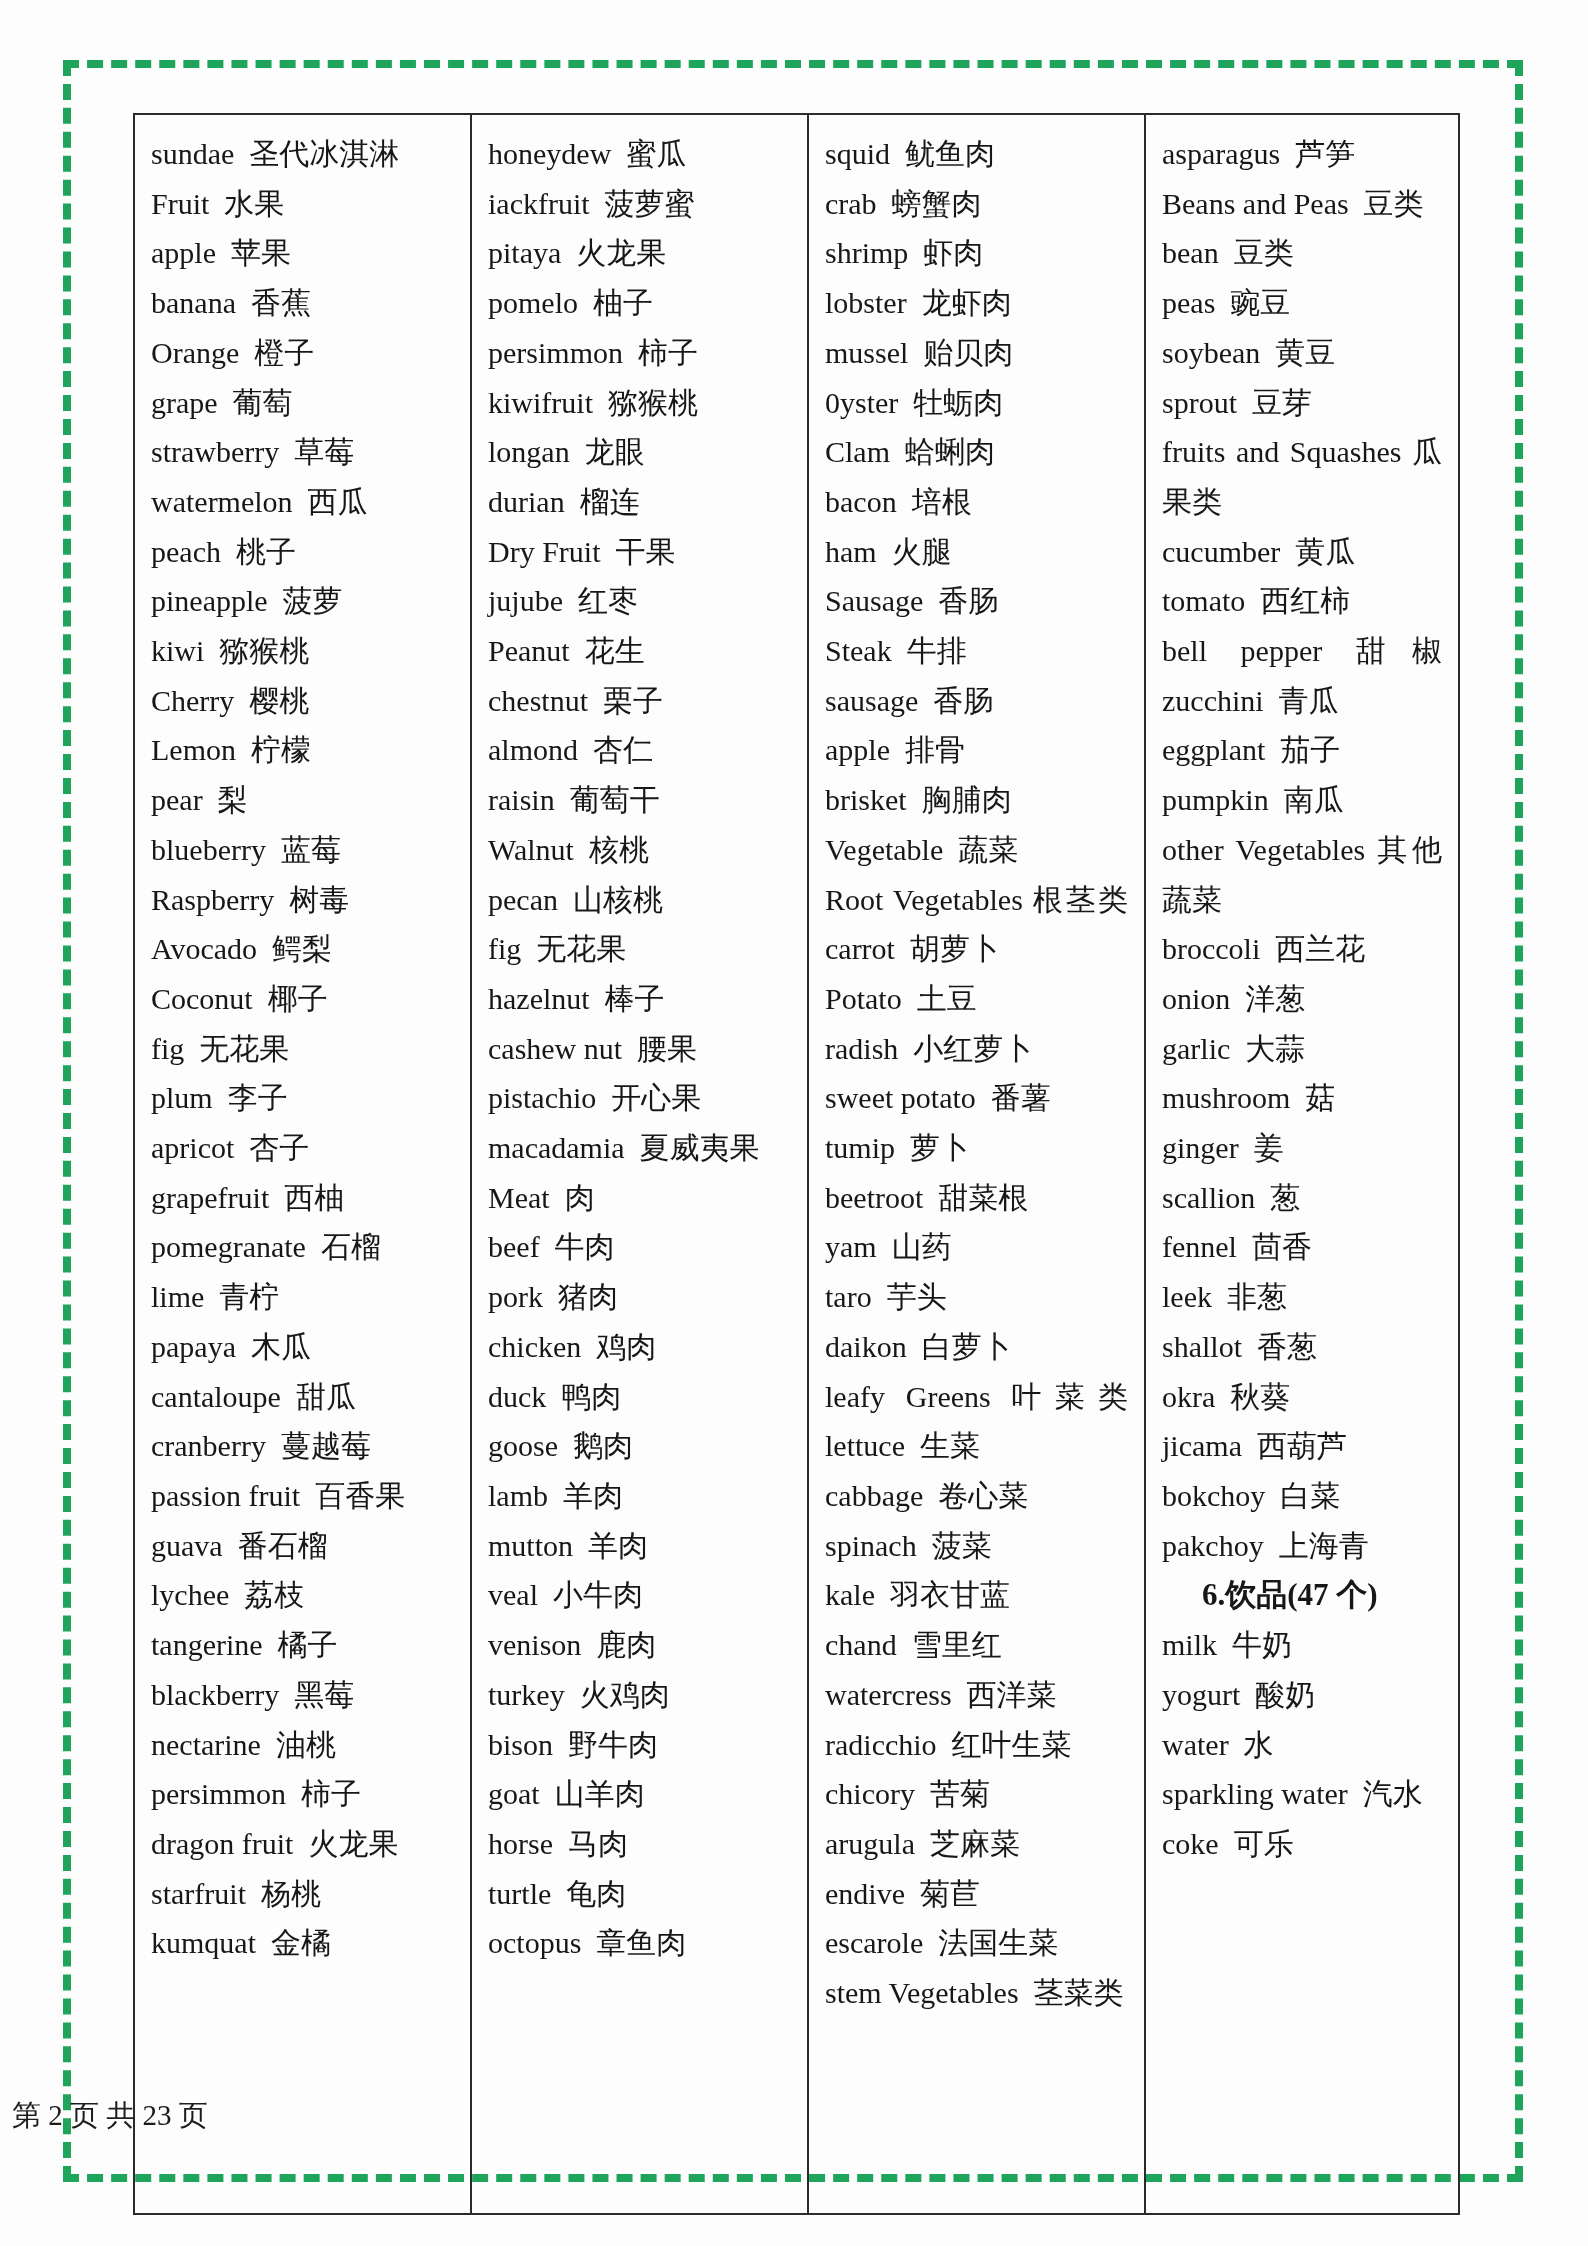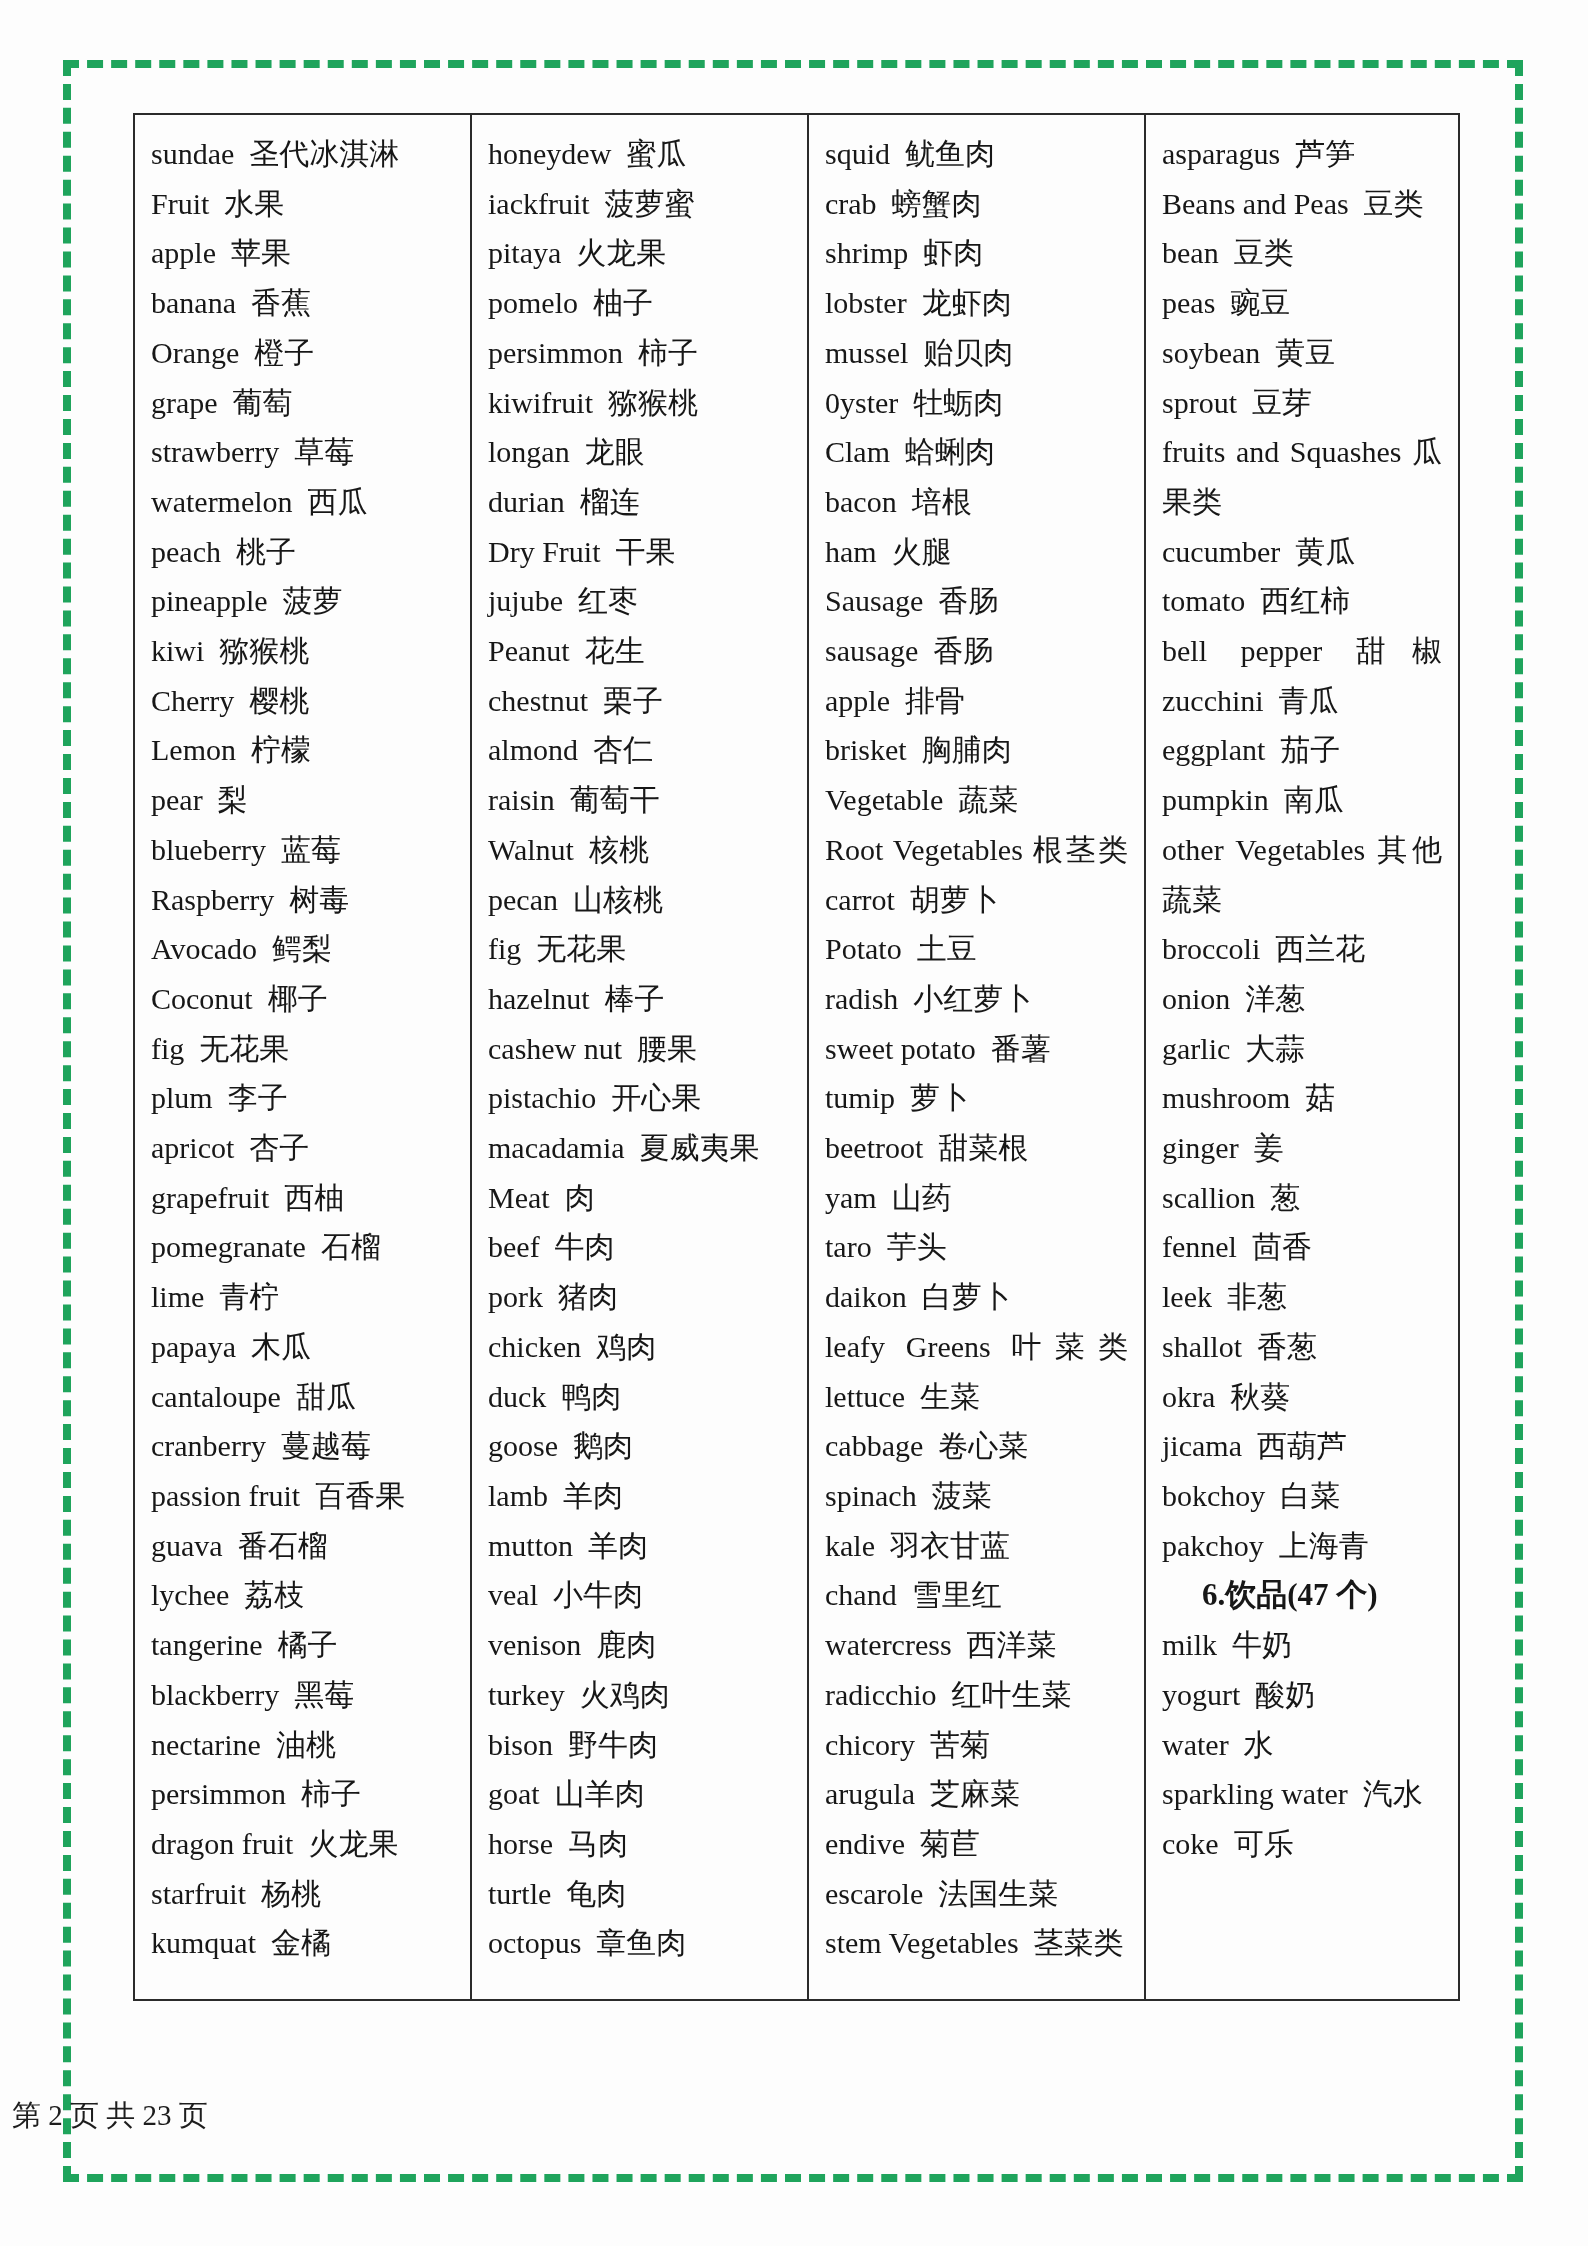--- a/index.html
+++ b/index.html
@@ -13,21 +13,21 @@
   }
   .page{position:absolute;inset:0;}
   .frame{
     position:absolute;left:63px;top:60px;
     width:1460px;height:2122px;
     border:8px dashed #1fa45c;
     box-sizing:border-box;
   }
   .vtable{
     position:absolute;left:133px;top:113px;
-    width:1327px;height:1888px;
+    width:1327px;height:2102px;
     border:2px solid #2b2b2b;
     box-sizing:border-box;
     display:grid;
     grid-template-columns:337px 337px 337px 1fr;
     background:transparent;
   }
   .col{
     border-right:2px solid #2b2b2b;
     box-sizing:border-box;
     padding:14px 16px 0 16px;
@@ -146,20 +146,21 @@
         <div class="entry">squid 鱿鱼肉</div>
         <div class="entry">crab 螃蟹肉</div>
         <div class="entry">shrimp 虾肉</div>
         <div class="entry">lobster 龙虾肉</div>
         <div class="entry">mussel 贻贝肉</div>
         <div class="entry">0yster 牡蛎肉</div>
         <div class="entry">Clam 蛤蜊肉</div>
         <div class="entry">bacon 培根</div>
         <div class="entry">ham 火腿</div>
         <div class="entry">Sausage 香肠</div>
+        <div class="entry">Steak 牛排</div>
         <div class="entry">sausage 香肠</div>
         <div class="entry">apple 排骨</div>
         <div class="entry">brisket 胸脯肉</div>
         <div class="entry">Vegetable 蔬菜</div>
         <div class="entry just">Root Vegetables 根茎类</div>
         <div class="entry">carrot 胡萝卜</div>
         <div class="entry">Potato 土豆</div>
         <div class="entry">radish 小红萝卜</div>
         <div class="entry">sweet potato 番薯</div>
         <div class="entry">tumip 萝卜</div>

